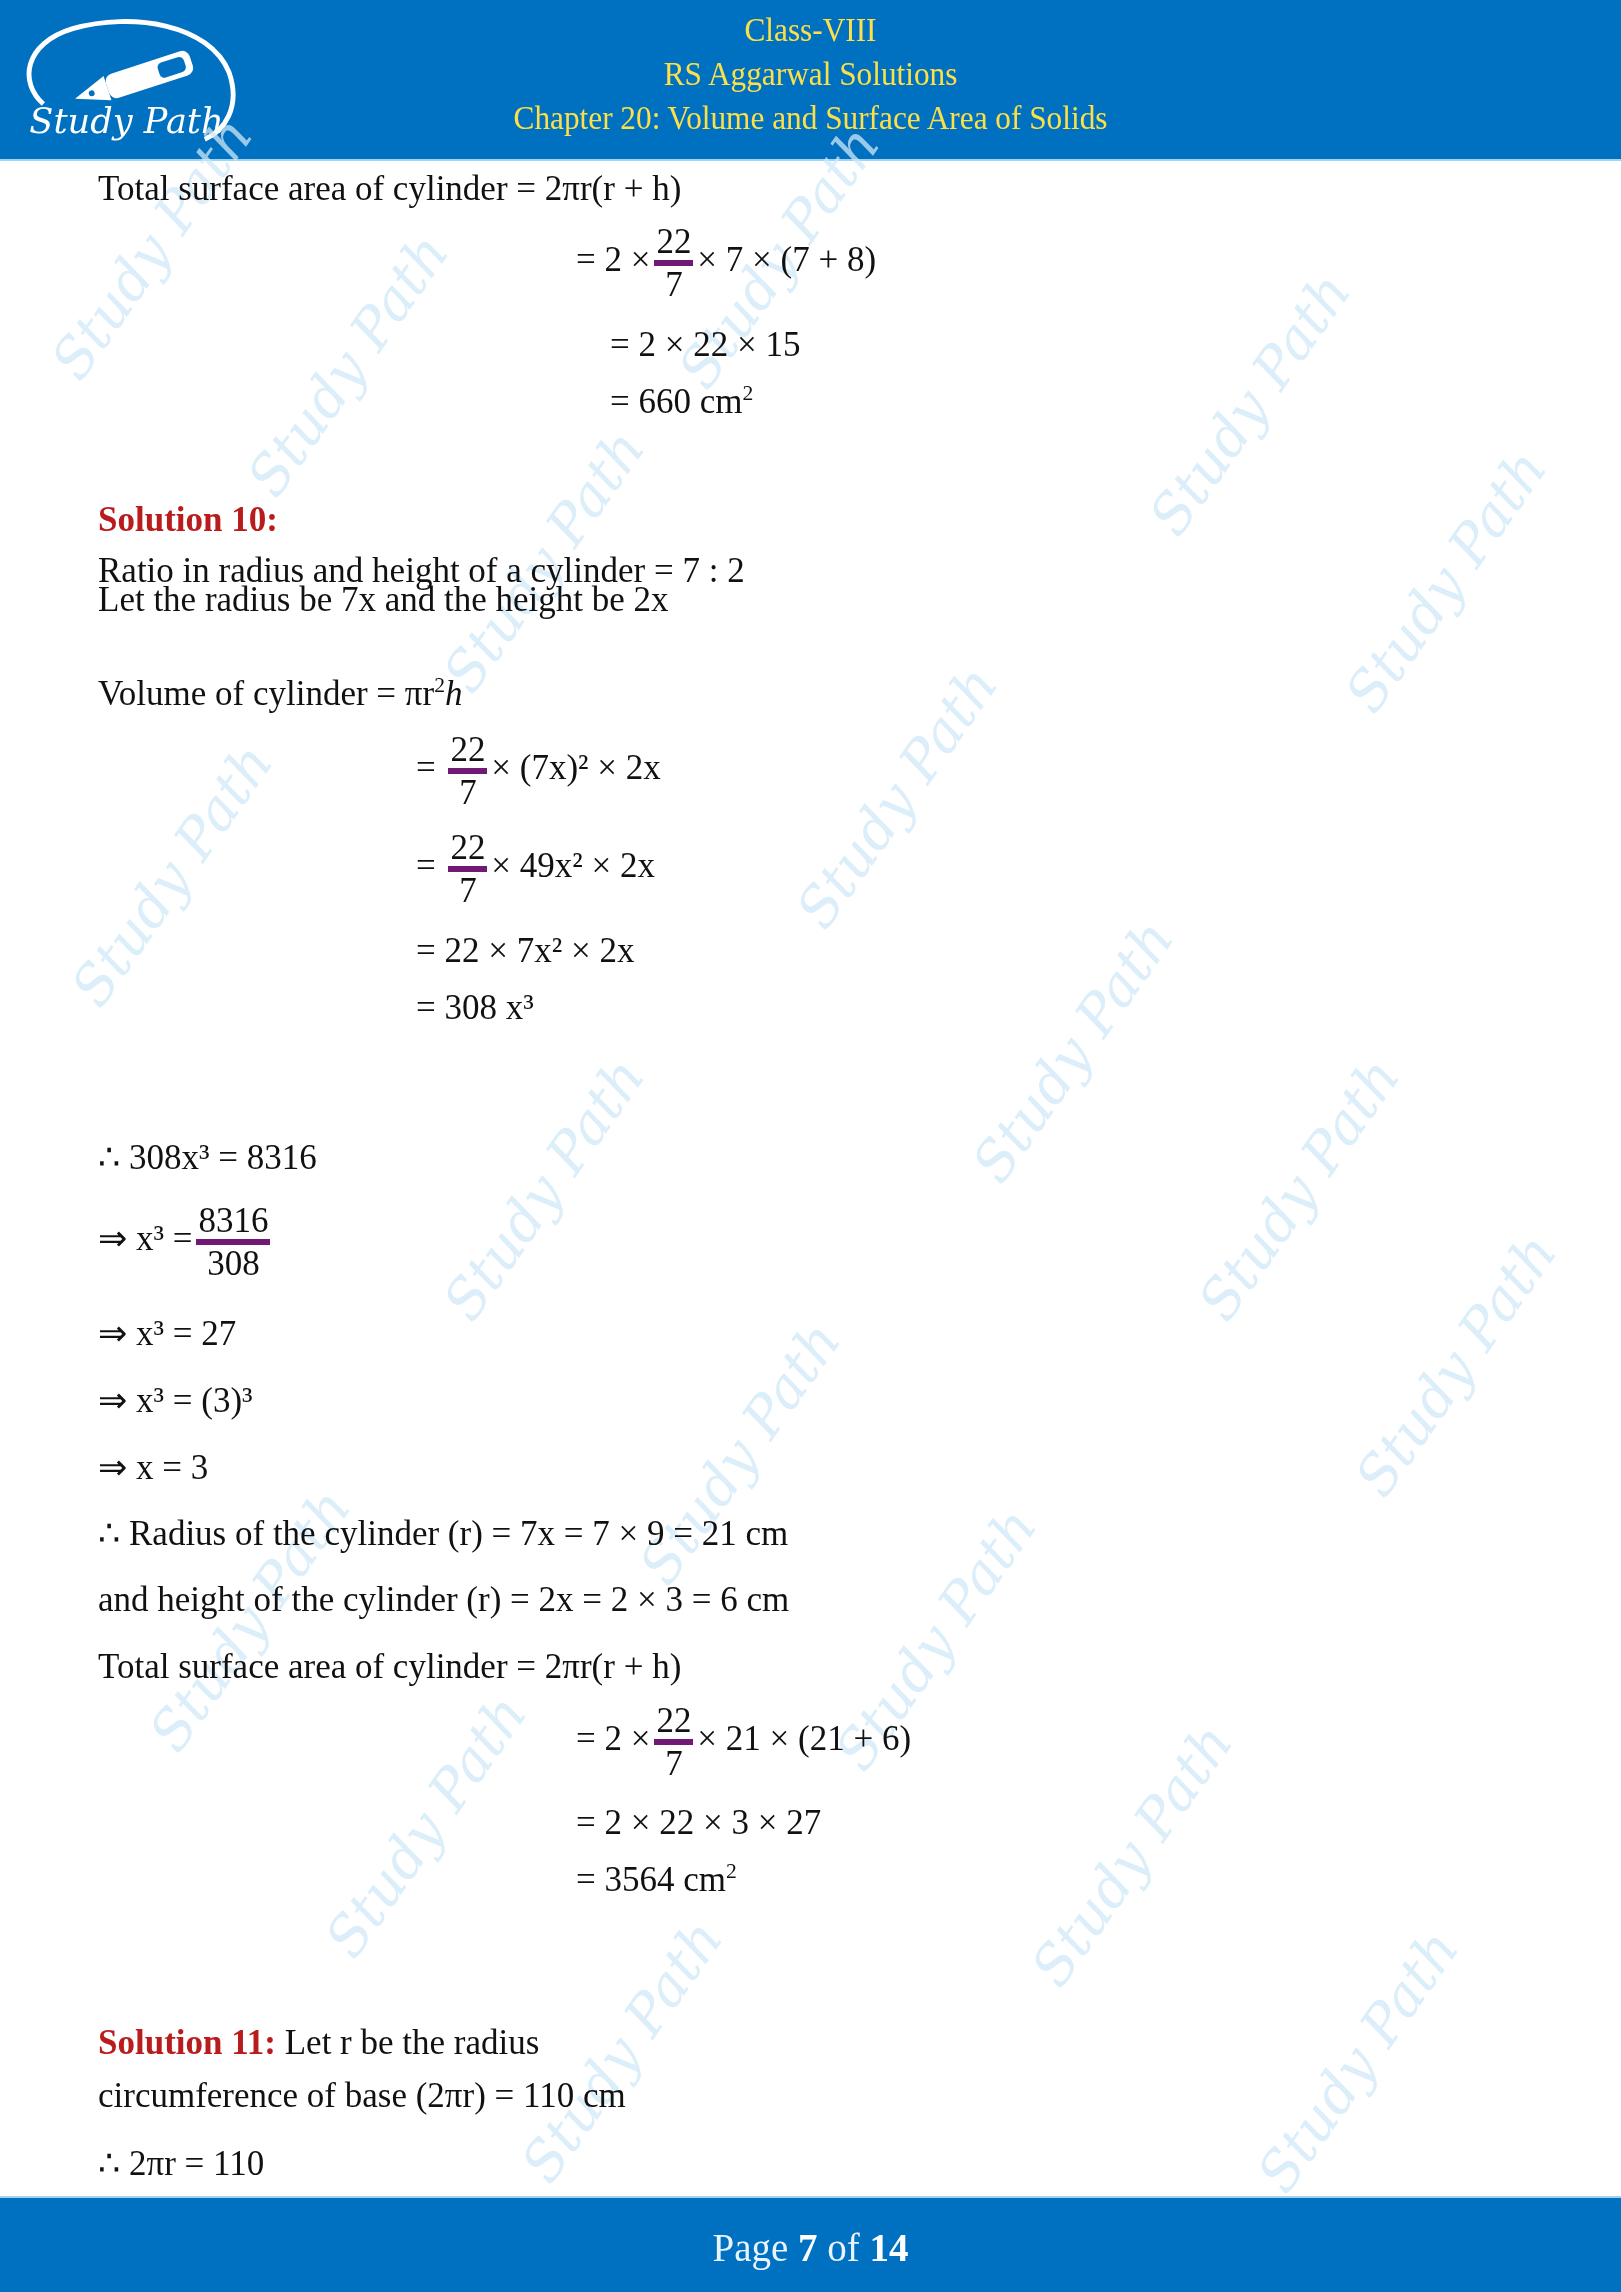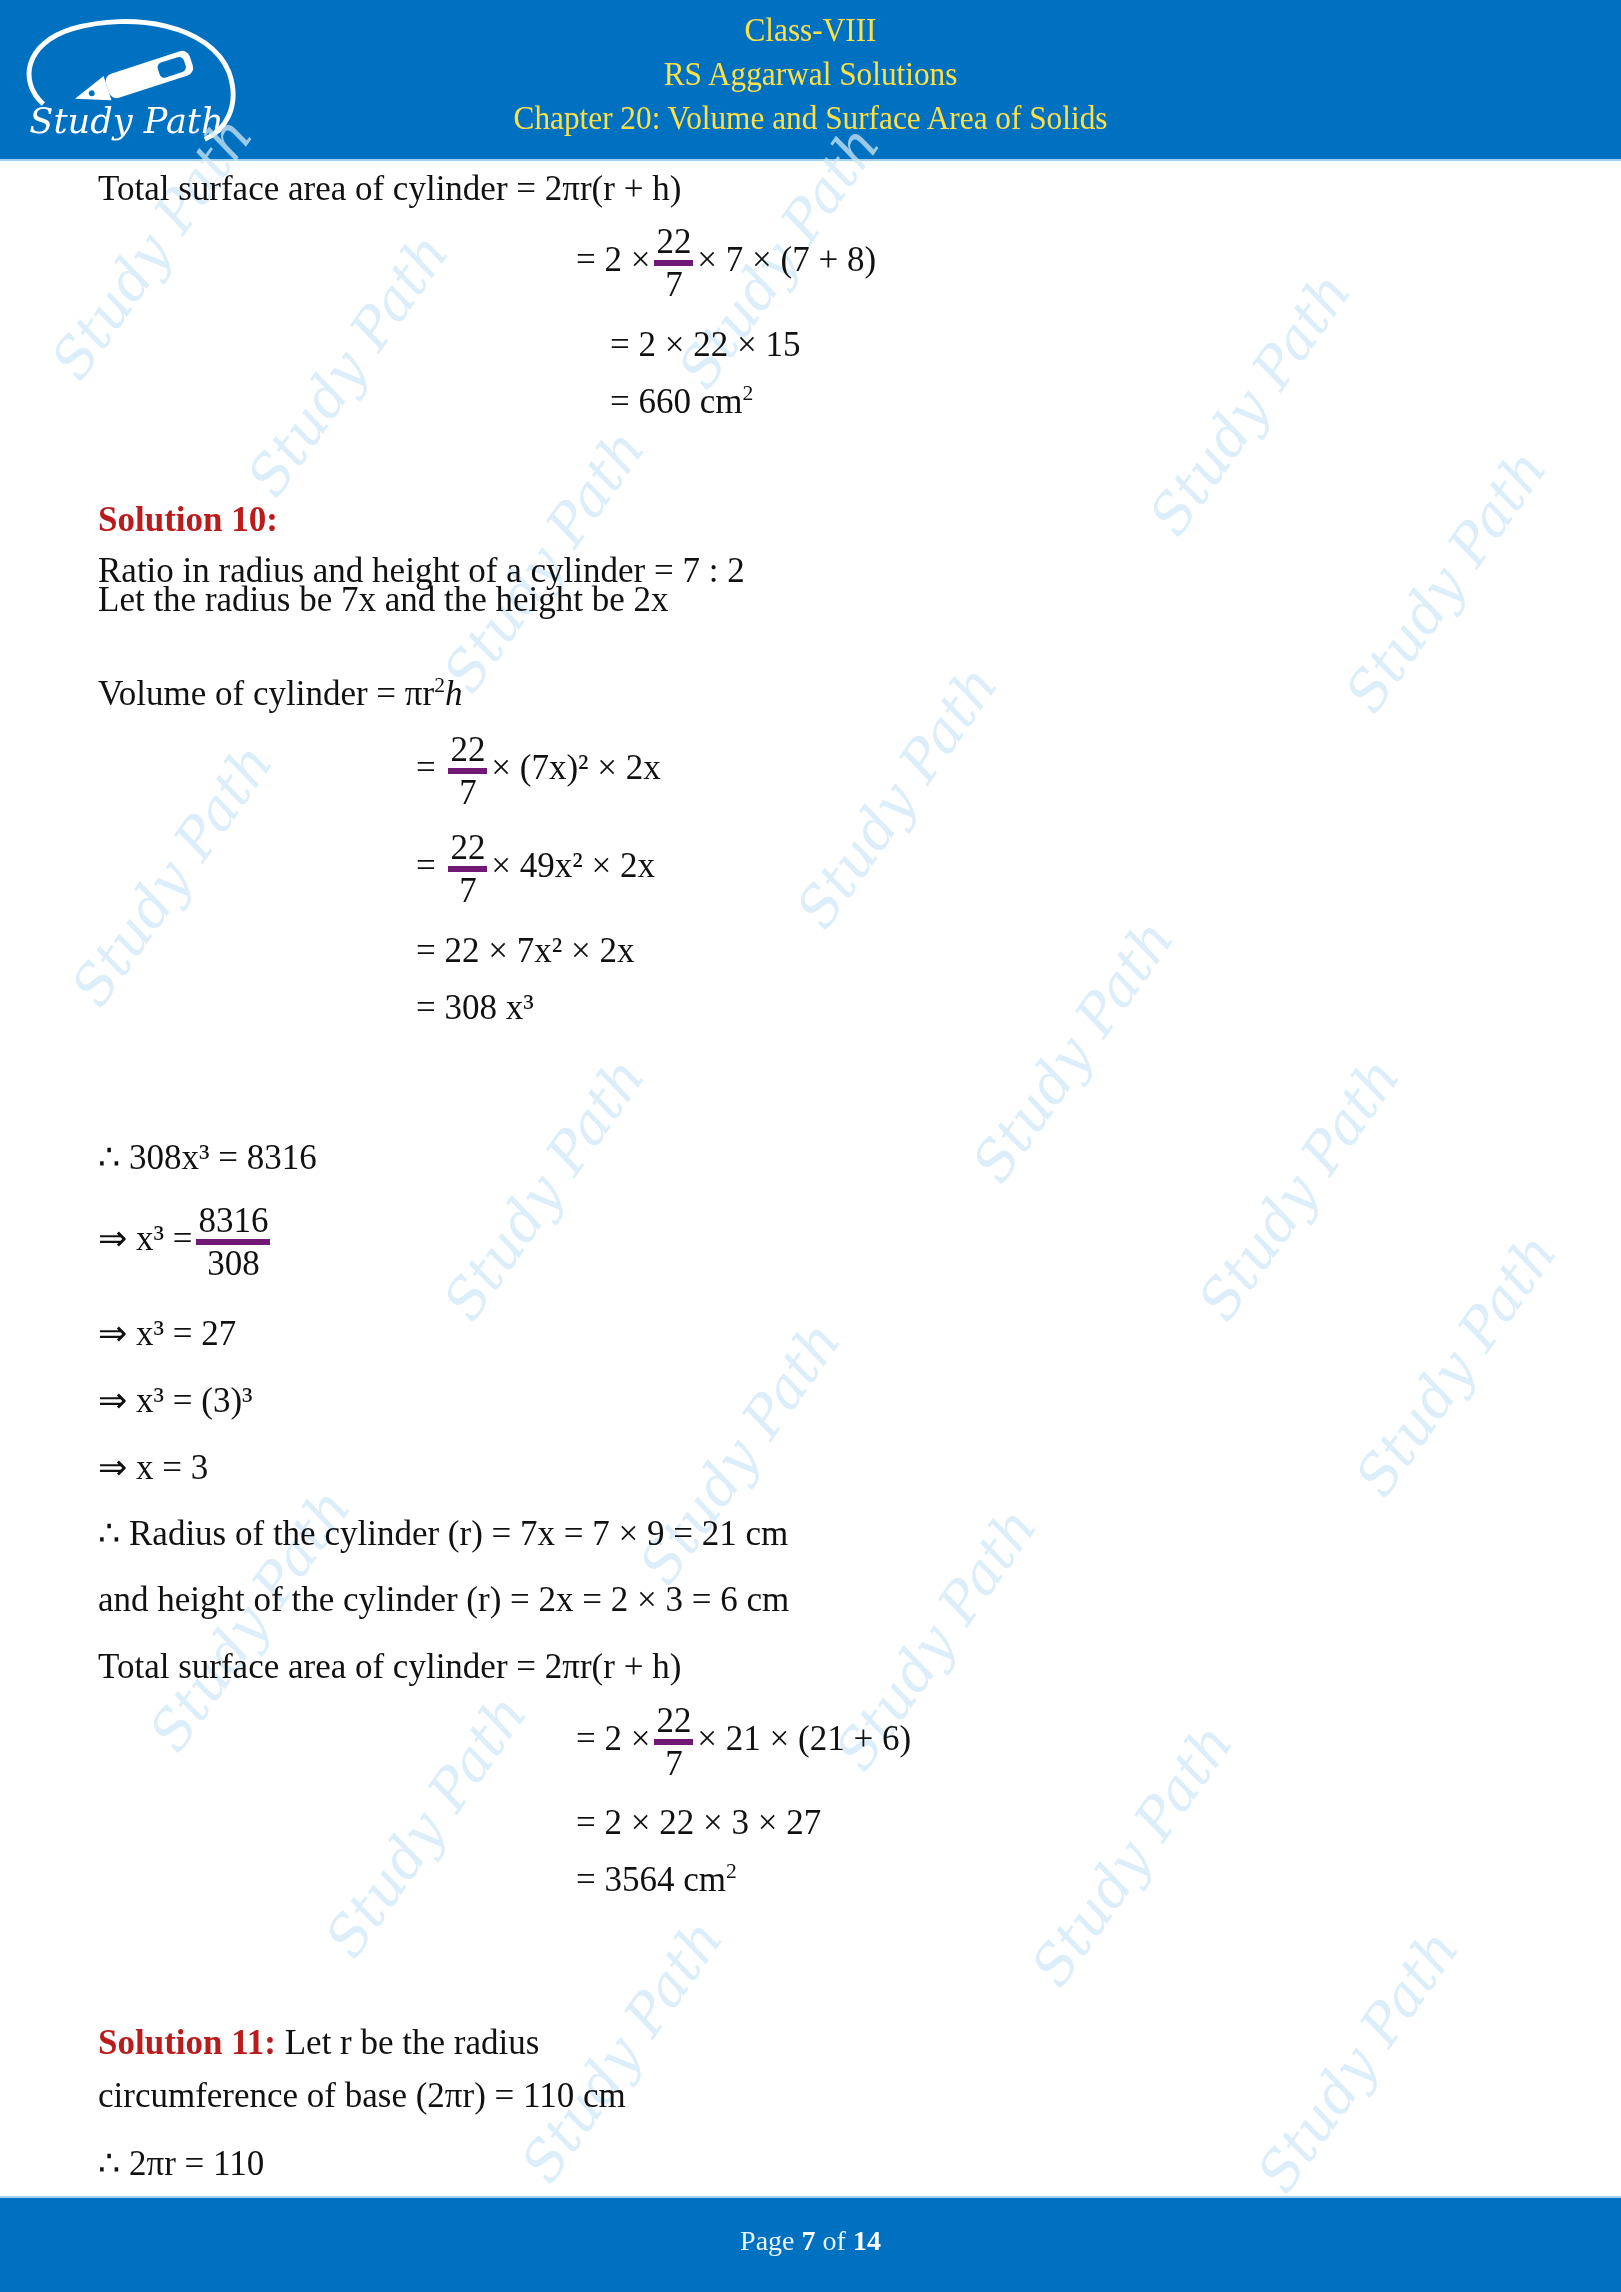--- a/index.html
+++ b/index.html
@@ -7,21 +7,21 @@
          font-family:"DejaVu Serif", serif; color:#111; }
   .header { position:absolute; left:0; top:0; width:1621px; height:159px; background:#0070c0;
             border-bottom:2.9px solid #9fd3f0; }
   .logo { position:absolute; left:13.7px; top:13.7px; width:225px; height:133px; }
   .hdr-lines { position:absolute; left:0; top:7.8px; width:1621px; text-align:center; color:#fde047;
                font-family:"Liberation Serif", serif; font-size:34px; line-height:44px; }
   .hdr-lines div { transform:scaleX(0.92); }
   .footer { position:absolute; left:0; top:2196px; width:1621px; height:97px; background:#0070c0;
             border-top:2.9px solid #9fd3f0; }
   .page-num { position:absolute; left:0; width:1621px; top:27.4px; text-align:center; color:#eaf4ff;
-              font-family:"Liberation Serif", serif; font-size:28px; }
+              font-family:"Liberation Serif", serif; font-size:39px; }
   .page-num b { font-weight:bold; color:#fff; }
   .wm { position:absolute; color:#cfe9f7; font-family:"DejaVu Serif", serif; font-style:italic;
         font-size:55px; transform:rotate(-55deg); white-space:nowrap; opacity:0.75; pointer-events:none; }
   .content { position:absolute; left:0; top:0; width:1317px; height:2293px; }
   .line { position:absolute; font-family:"Liberation Serif", serif; font-size:35px; white-space:nowrap; }
   .line i, .m { font-style:italic; }
   .sol { color:#b91c1c; font-weight:bold; }
   sup { font-size:21.6px; vertical-align:super; line-height:0; }
   .frac { display:inline-block; vertical-align:middle; text-align:center; margin:0 3.9px; }
   .frac span { display:block; line-height:37px; }

